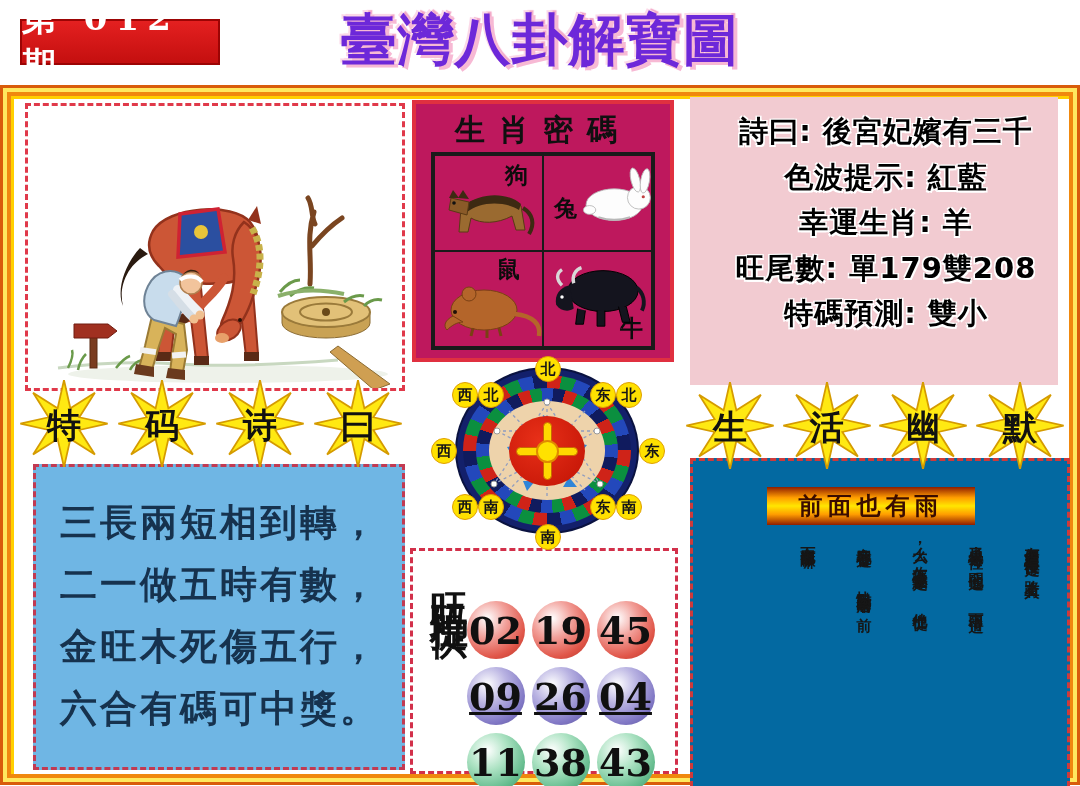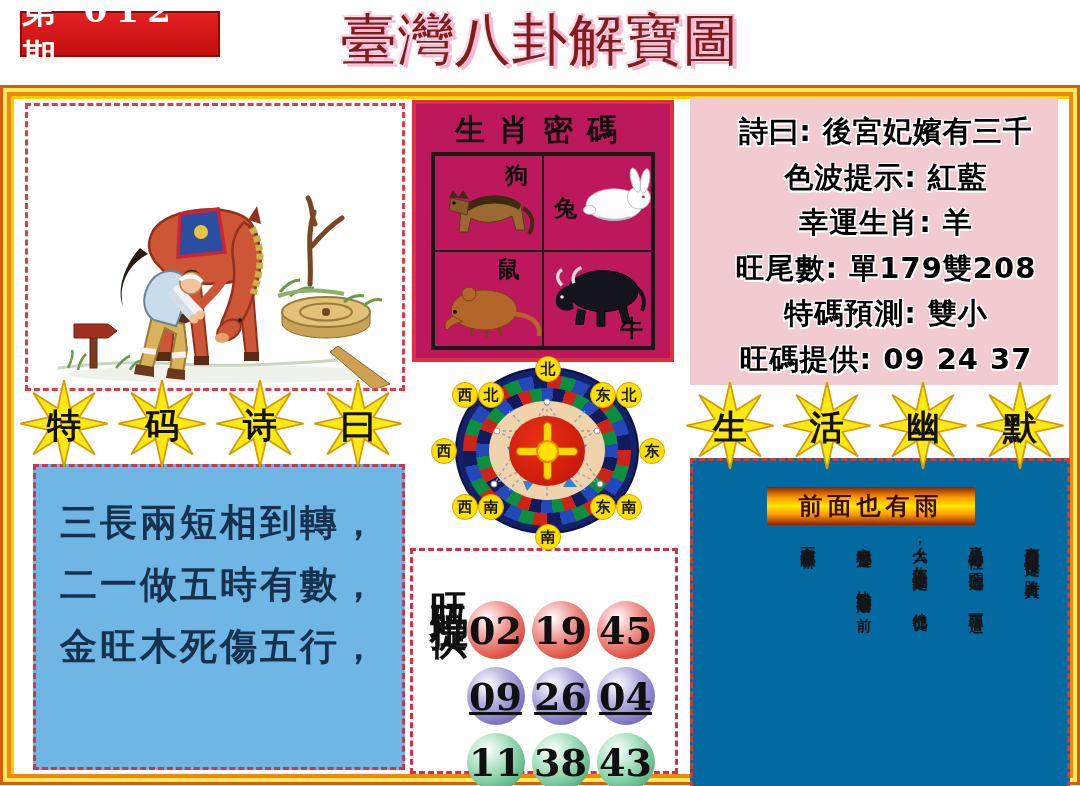--- a/index.html
+++ b/index.html
@@ -1,28 +1,28 @@
 <!DOCTYPE html>
 <html><head>
 <meta charset="utf-8">
 <style>
   * { margin:0; padding:0; box-sizing:border-box; }
   html,body { width:1080px; height:786px; background:#fff; overflow:hidden;
               font-family:"DejaVu Sans", sans-serif; }
   .page { position:relative; width:1080px; height:786px; background:#fff; }
 
   
-  .issue-badge { position:absolute; left:20px; top:11px; width:200px; height:46px;
+  .issue-badge { position:absolute; left:20px; top:19px; width:200px; height:46px;
     background:linear-gradient(#e42020,#c40f0f); border:2px solid #9c0404;
     color:#fff; font-weight:bold; font-size:34px; letter-spacing:8px;
     display:flex; align-items:center; justify-content:center;
     font-family:"DejaVu Serif", serif; }
   .main-title { position:absolute; left:300px; top:2px; width:480px; height:78px;
     display:flex; align-items:center; justify-content:center;
-    font-size:56px; font-weight:normal; color:#7f1d1d; letter-spacing:1px;
+    font-size:56px; font-weight:bold; color:#6d28d9; letter-spacing:1px;
     font-family:"DejaVu Serif", serif;
     text-shadow:4px 3px 0 #f7b9d4, -2px -2px 0 #fbd9e8, 2px -2px 1px #f3a8c8; }
 
   
   .main-frame { position:absolute; left:0; top:85px; width:1080px; height:700px;
     background:#ffcf00; border:3px solid #d95c0a;
     box-shadow:inset 0 0 0 4px #ffe95e, inset 0 0 0 8px #f0880e; }
   .content { position:absolute; left:11px; top:11px; width:1055px; height:675px; background:#fff; }
 
   
@@ -199,20 +199,21 @@
           <polygon points="55,0 62.3,32.4 90.4,14.6 72.6,42.7 105,50 72.6,57.3 90.4,85.4 62.3,67.6 55,100 47.7,67.6 19.6,85.4 37.4,57.3 5,50 37.4,42.7 19.6,14.6 47.7,32.4" fill="#ffe912" stroke="#d59b00" stroke-width="2"></polygon>
         </svg>
       <span class="ch">曰</span>
     </div>
   </div>
 
   <div class="blue-box">
     <div class="poem-line">三長兩短相到轉，</div>
     <div class="poem-line">二一做五時有數，</div>
     <div class="poem-line">金旺木死傷五行，</div>
+    <div class="poem-line">六合有碼可中獎。</div>
   </div>
 
   <div class="zodiac-box">
     <div class="zodiac-title">生肖密碼</div>
     <div class="zodiac-grid">
       <div class="zcell">
         <span class="zlabel" style="right:14px; top:4px;">狗</span>
         <svg viewBox="0 0 100 70" style="left:6px; top:22px; width:100px; height:70px;">
           <path d="M20,30 C36,16 66,16 80,28 L84,52 L75,52 L71,38 C56,46 40,46 30,40 L27,54 L18,54 Z" fill="#9a6a30" stroke="#5a3a14"></path>
           <path d="M22,28 C40,14 66,14 80,26 L78,32 C62,22 38,24 26,34 Z" fill="#3d2a12"></path>
@@ -324,21 +325,20 @@
       </div>
     </div>
   </div>
 
   <div class="pink-box">
     <div class="pink-line">詩曰: 後宮妃嬪有三千</div>
     <div class="pink-line">色波提示: 紅藍</div>
     <div class="pink-line">幸運生肖: 羊</div>
     <div class="pink-line">旺尾數: 單179雙208</div>
     <div class="pink-line">特碼預測: 雙小</div>
-    <div class="pink-line">旺碼提供: 09 24 37</div>
   </div>
 
   <div class="star-row right">
     <div class="star">
       <svg viewBox="0 0 110 100">
           <polygon points="55,0 62.3,32.4 90.4,14.6 72.6,42.7 105,50 72.6,57.3 90.4,85.4 62.3,67.6 55,100 47.7,67.6 19.6,85.4 37.4,57.3 5,50 37.4,42.7 19.6,14.6 47.7,32.4" fill="#ffe912" stroke="#d59b00" stroke-width="2"></polygon>
         </svg>
       <span class="ch">生</span>
     </div>
     <div class="star">

